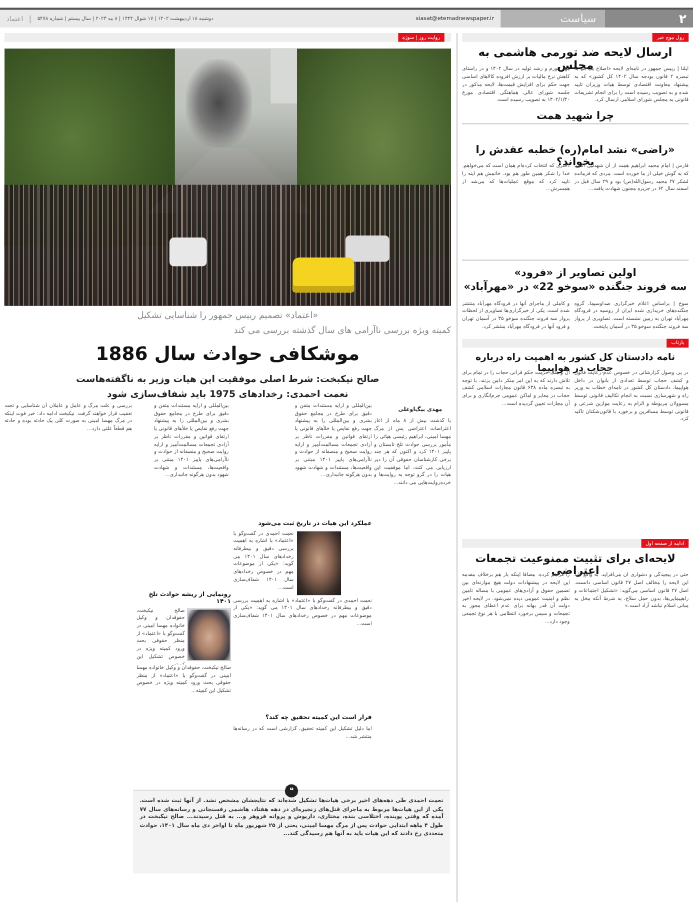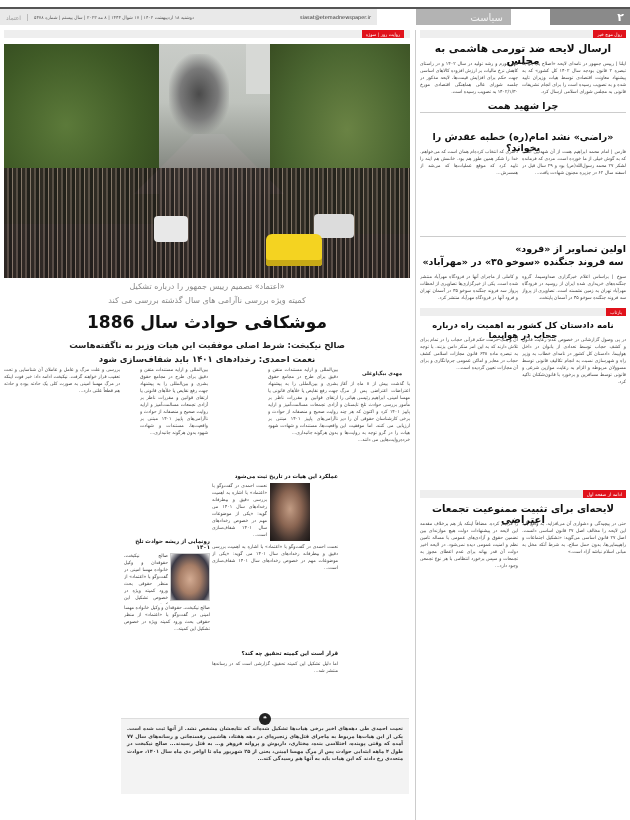--- a/index.html
+++ b/index.html
@@ -1,20 +1,20 @@
 <!DOCTYPE html>
 <html><head>
   <meta charset="utf-8">
   <style>
     * { box-sizing: border-box; margin: 0; padding: 0; }
     body { width: 630px; height: 820px; background: #fff; font-family: "DejaVu Sans", sans-serif; overflow: hidden; position: relative; direction: rtl; color: #222; }
 
     
     .topline { position: absolute; left: 0; top: 7px; width: 630px; height: 2px; background: #555; }
-    .hdr { position: absolute; left: 0; top: 9px; width: 630px; height: 16px; display: flex; direction: ltr; gap: 39px; }
+    .hdr { position: absolute; left: 0; top: 9px; width: 630px; height: 16px; display: flex; direction: ltr; }
     .hdr .meta { flex: 1; background: #e9e9e9; display: flex; align-items: center; font-size: 4.5px; color: #555; padding: 0 6px; }
     .hdr .meta .logo { color: #999; font-size: 6px; margin-right: 6px; border-right: 1px solid #bbb; padding-right: 6px; }
     .hdr .meta .date { flex: 1; }
     .hdr .meta .email { font-size: 5px; color: #333; }
     .hdr .sec { width: 95px; background: #b3b3b3; color: #f2f2f2; font-size: 10px; display: flex; align-items: center; justify-content: flex-end; padding-right: 8px; }
     .hdr .pno { width: 80px; background: #8a8a8a; color: #fff; font-size: 11px; font-weight: bold; display: flex; align-items: center; justify-content: flex-end; padding-right: 6px; }
 
     .tagbar { position: absolute; height: 8px; background: #eee; }
     .tag { position: absolute; height: 8px; background: #e0121b; color: #fff; font-size: 4.5px; padding: 0 4px; display: flex; align-items: center; }
 
@@ -73,25 +73,25 @@
   <div class="tl"></div>
   <div class="tr"></div>
   <div class="smoke"></div>
   <div class="road"></div>
   <div class="crowd"></div>
   <div class="car1"></div>
   <div class="car2"></div>
   <div class="taxi"></div>
 </div>
 
-<div class="kicker" style="top:282px;">«اعتماد» تصمیم رییس جمهور را درباره تشکیل</div>
-<div class="kicker" style="top:296px;">کمیته ویژه بررسی ناآرامی های سال گذشته بررسی می کند</div>
+<div class="kicker" style="top:282px;">«اعتماد» تصمیم رییس جمهور را شناسایی تشکیل</div>
+<div class="kicker" style="top:296px;text-align:right;">کمیته ویژه بررسی ناآرامی های سال گذشته بررسی می کند</div>
 <div class="headline">موشکافی حوادث سال 1886</div>
 <div class="sub" style="top:340px;">صالح نیکبخت: شرط اصلی موفقیت این هیات وزیر به ناگفته‌هاست</div>
-<div class="sub" style="top:354px;">نعمت احمدی: رخدادهای ۱۴۰۱ باید شفاف‌سازی شود</div>
+<div class="sub" style="top:354px;">نعمت احمدی: رخدادهای 1975 باید شفاف‌سازی شود</div>
 
 <div class="byline" style="right:228px; top:370px;">مهدی بیگ‌اوغلی</div>
 <div class="col" style="left:340px; top:380px; width:70px; height:340px;">با گذشت بیش از ۸ ماه از آغاز اعتراضات اعتراضی پس از مرگ مهسا امینی، ابراهیم رئیسی هیاتی را مأمور بررسی حوادث تلخ تابستان و پاییز ۱۴۰۱ کرد و اکنون که هر چند برخی کارشناسان حقوقی آن را دیر ارزیابی می کنند، اما موفقیت این هیات را در گرو توجه به روایت‌ها و خرده‌روایت‌هایی می دانند...</div>
 
 <div class="col" style="left:268px; top:366px; width:70px; height:110px;">بین‌المللی و ارایه مستندات متقن و دقیق برای طرح در مجامع حقوق بشری و بین‌المللی را به پیشنهاد جهت رفع نقایص یا خلأهای قانونی یا ارتقای قوانین و مقررات ناظر بر آزادی تجمعات مسالمت‌آمیز و ارایه روایت صحیح و منصفانه از حوادث و ناآرامی‌های پاییز ۱۴۰۱ مبتنی بر واقعیت‌ها، مستندات و شهادت شهود بدون هرگونه جانبداری...</div>
 <div class="minihd" style="left:200px; top:473px; width:138px; text-align:right;">عملکرد این هیات در تاریخ ثبت می‌شود</div>
 <div class="col" style="left:212px; top:482px; width:55px; height:60px;">نعمت احمدی در گفت‌وگو با «اعتماد» با اشاره به اهمیت بررسی دقیق و بیطرفانه رخدادهای سال ۱۴۰۱ می گوید: «یکی از موضوعات مهم در خصوص رخدادهای سال ۱۴۰۱ شفاف‌سازی است...</div>
 <div class="portrait1"></div>
 <div class="col" style="left:212px; top:543px; width:126px; height:95px;">نعمت احمدی در گفت‌وگو با «اعتماد» با اشاره به اهمیت بررسی دقیق و بیطرفانه رخدادهای سال ۱۴۰۱ می گوید: «یکی از موضوعات مهم در خصوص رخدادهای سال ۱۴۰۱ شفاف‌سازی است...</div>
 <div class="minihd" style="left:212px; top:650px; width:126px; text-align:right;">قرار است این کمیته تحقیق چه کند؟</div>
@@ -116,22 +116,22 @@
 <div class="col" style="left:522px; top:60px; width:104px; height:48px;">ایلنا | رییس جمهور در نامه‌ای لایحه «اصلاح یک بند به تبصره ۲ قانون بودجه سال ۱۴۰۲ کل کشور» که به پیشنهاد معاونت اقتصادی توسط هیات وزیران تایید شده و به تصویب رسیده است را برای انجام تشریفات قانونی به مجلس شورای اسلامی ارسال کرد.</div>
 <div class="col" style="left:420px; top:60px; width:98px; height:48px;">مهار تورم و رشد تولید در سال ۱۴۰۲ و در راستای کاهش نرخ مالیات بر ارزش افزوده کالاهای اساسی جهت حکم برای افزایش قیمت‌ها، لایحه مذکور در جلسه شورای عالی هماهنگی اقتصادی مورخ ۱۴۰۲/۱/۳۰ به تصویب رسیده است.</div>
 <div class="rule" style="left:420px; top:112px; width:206px;"></div>
 
 <div class="r-head" style="top:100px; font-size:9.5px;">چرا شهید همت</div>
 <div class="r-head" style="top:131px; font-size:9.5px;">«راضی» نشد امام(ره) خطبه عقدش را بخواند؟</div>
 <div class="col" style="left:522px; top:148px; width:104px; height:84px;">فارس | امام محمد ابراهیم همت از آن شهدایی است که به گوش خیلی از ما خورده است. مردی که فرمانده لشکر ۲۷ محمد رسول‌الله(ص) بود و ۲۹ سال قبل در اسفند سال ۶۲ در جزیره مجنون شهادت یافت...</div>
 <div class="col" style="left:420px; top:148px; width:98px; height:84px;">دختری که انتخاب کرده‌ام همان است که می‌خواهم. خدا را شکر همین طور هم بود. خانمش هم اینه را تایید کرد که موقع عملیات‌ها که می‌شد از همسرش...</div>
 <div class="rule" style="left:420px; top:236px; width:206px;"></div>
 
-<div class="r-head" style="top:243px; font-size:9.5px;text-align:right;">اولین تصاویر از «فرود»</div>
-<div class="r-head" style="top:256px; font-size:9.5px;">سه فروند جنگنده «سوخو ۳۵» در «مهرآباد»</div>
+<div class="r-head" style="top:243px; font-size:9.5px;">اولین تصاویر از «فرود»</div>
+<div class="r-head" style="top:256px; font-size:9.5px;">سه فروند جنگنده «سوخو 22» در «مهرآباد»</div>
 <div class="col" style="left:522px; top:273px; width:104px; height:32px;">سوخ | براساس اعلام خبرگزاری صداوسیما، گروه جنگنده‌های خریداری شده ایران از روسیه در فرودگاه مهرآباد تهران به زمین نشسته است. تصاویری از پرواز سه فروند جنگنده سوخو ۳۵ در آسمان پایتخت.</div>
 <div class="col" style="left:420px; top:273px; width:98px; height:32px;">و کاملی از ماجرای آنها در فرودگاه مهرآباد منتشر شده است. یکی از خبرگزاری‌ها تصاویری از لحظات پرواز سه فروند جنگنده سوخو ۳۵ در آسمان تهران و فرود آنها در فرودگاه مهرآباد منتشر کرد.</div>
 
 <div class="tagbar" style="left:420px; top:308px; width:206px;"></div>
 <div class="tag" style="right:4px; top:308px;">بازتاب</div>
 <div class="r-head" style="top:320px; font-size:8.5px;">نامه دادستان کل کشور به اهمیت راه درباره حجاب در هواپیما</div>
 <div class="col" style="left:522px; top:336px; width:104px; height:154px;">در پی وصول گزارشاتی در خصوص عدم رعایت قانون و کشف حجاب توسط تعدادی از بانوان در داخل هواپیما، دادستان کل کشور در نامه‌ای خطاب به وزیر راه و شهرسازی نسبت به انجام تکالیف قانونی توسط مسوولان مربوطه و الزام به رعایت موازین شرعی و قانونی توسط مسافرین و برخورد با قانون‌شکنان تاکید کرد.</div>
 <div class="col" style="left:420px; top:336px; width:98px; height:154px;">آن و هتک حرمت حکم قرآنی حجاب را در تمام برای تلاش دارند که به این امر منکر دامن بزنند. با توجه به تبصره ماده ۶۳۸ قانون مجازات اسلامی کشف حجاب در معابر و اماکن عمومی جرم‌انگاری و برای آن مجازات تعیین گردیده است...</div>
 
 <div class="tagbar" style="left:420px; top:490px; width:206px;"></div>

